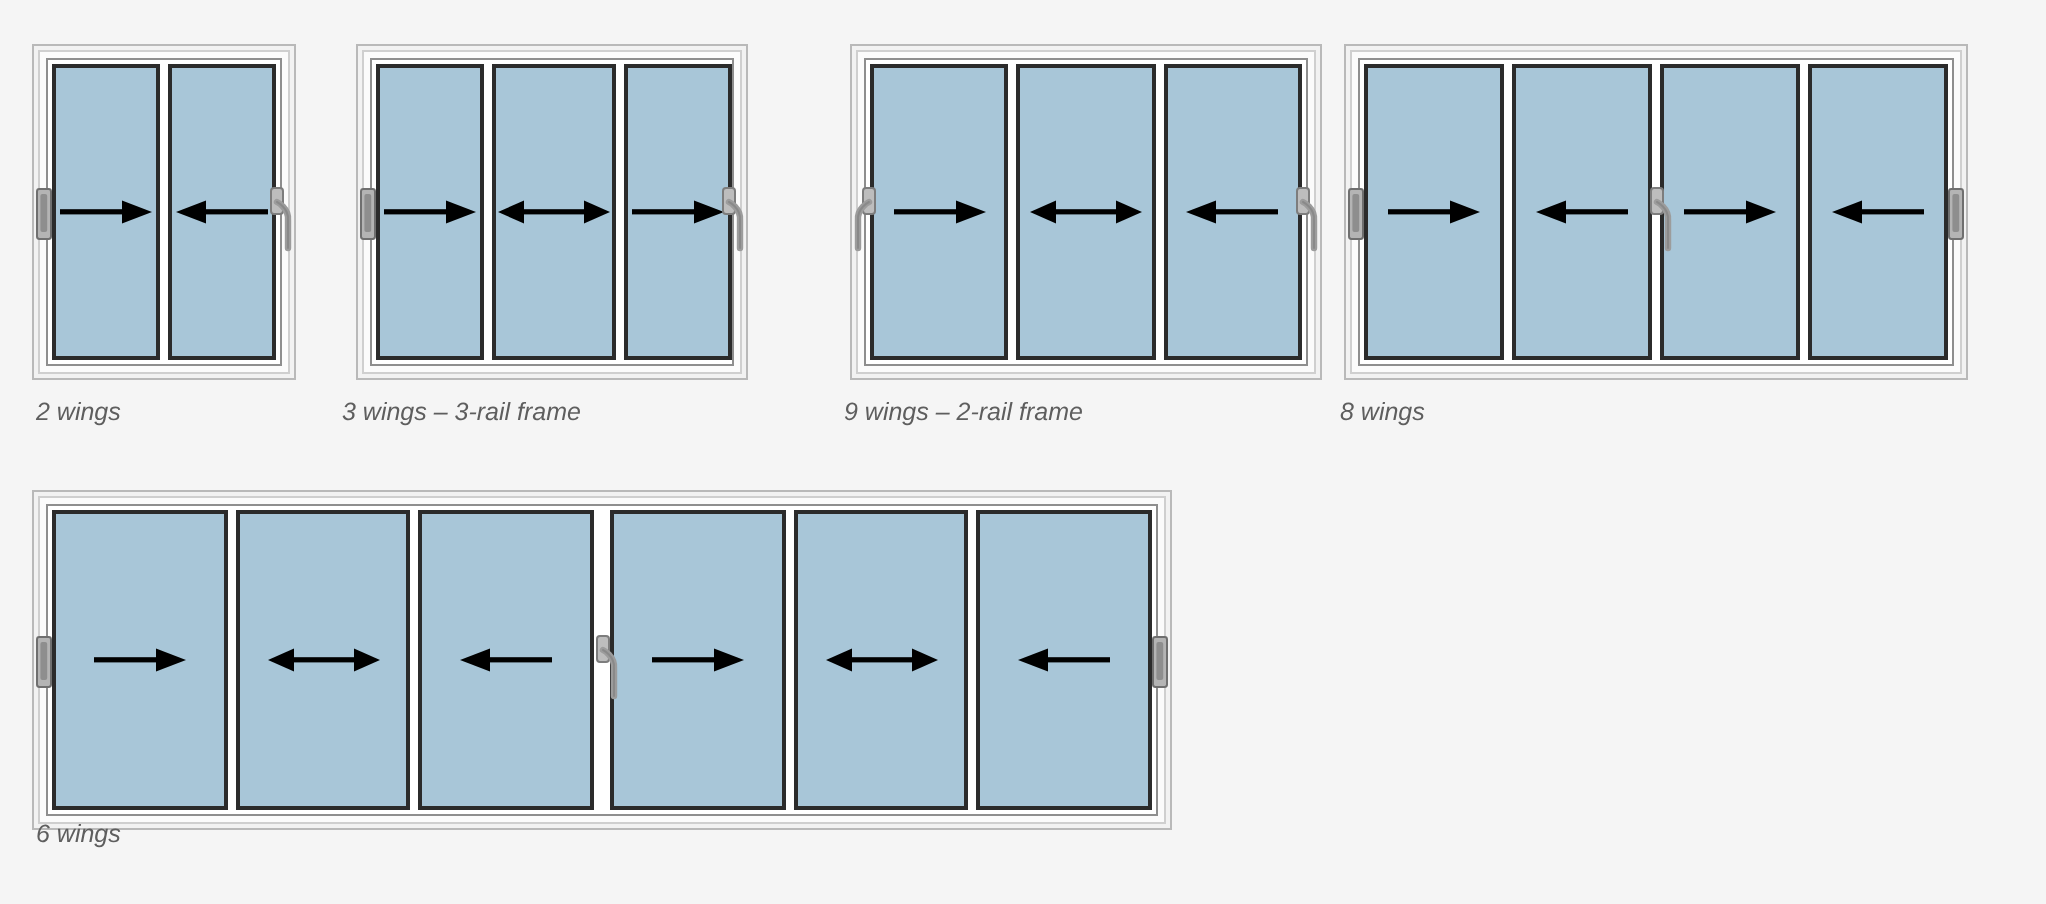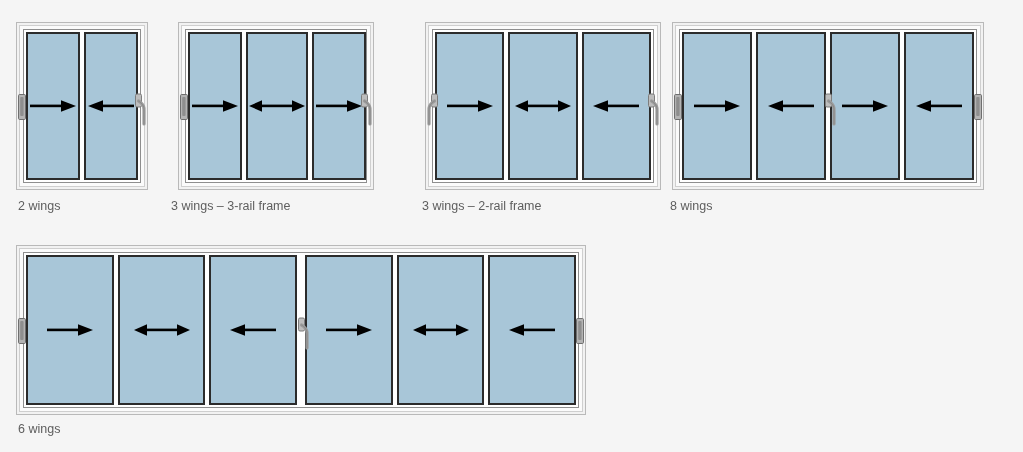--- a/index.html
+++ b/index.html
@@ -13,20 +13,21 @@
     font-family: "Liberation Sans", sans-serif;
     overflow: hidden;
     position: relative;
   }
 
   #stage {
     position: absolute;
     left: 0; top: 0;
     width: 1023px;
     height: 452px;
+    font-style: italic;
   }
 
   
   .config {
     position: absolute;
   }
 
   .door-outer {
     position: relative;
     box-sizing: border-box;
@@ -238,21 +239,21 @@
           <svg width="12" height="36" viewBox="0 0 12 36" aria-hidden="true">
             <g>
               <rect x="0.5" y="1" width="6" height="13" rx="1.5" fill="#bdbdbd" stroke="#7d7d7d" stroke-width="1"></rect>
               <path d="M3.5 8 C 3.5 8, 9.5 11, 9 17 L9 31" fill="none" stroke="#9c9c9c" stroke-width="3.2" stroke-linecap="round"></path>
               <path d="M3.5 8 C 3.5 8, 9.5 11, 9 17 L9 31" fill="none" stroke="#7a7a7a" stroke-width="1" stroke-linecap="round" opacity="0.55"></path>
             </g>
           </svg>
         </span>
       </div>
     </div>
-    <div class="caption" style="left: 422px; top: 199px;">3 wings – 2-rail frame</div>
+    <div class="caption" style="left: 422px; top: 199px;">9 wings – 2-rail frame</div>
     <div class="config" style="left: 672px; top: 22px;">
       <div class="door-outer" style="width: 312px; height: 168px;">
         <div class="door-mid">
           <div class="door-inner">
             <div class="wing">
               <span class="arrow">
                 <svg width="50" height="18" viewBox="0 0 50 18" aria-hidden="true">
                   <rect x="2" y="7.6" width="33" height="2.6" fill="#000000"></rect>
                   <path d="M33 3.2 L48 9 L33 14.8 Z" fill="#000000"></path>
                 </svg>
@@ -380,14 +381,14 @@
           </svg>
         </span>
         <span class="handle" style="top: 72px; right: 1px;">
           <svg width="8" height="26" viewBox="0 0 8 26" aria-hidden="true">
             <rect x="0.5" y="0.5" width="7" height="25" rx="1.2" fill="#b4b4b4" stroke="#6f6f6f" stroke-width="1"></rect>
             <rect x="2.2" y="3" width="3.4" height="19" rx="1" fill="#8e8e8e"></rect>
           </svg>
         </span>
       </div>
     </div>
-    <div class="caption" style="left: 18px; top: 422px; text-align: center;">6 wings</div>
+    <div class="caption" style="left: 18px; top: 410px; text-align: center;">6 wings</div>
   </div>
 
 </body></html>

